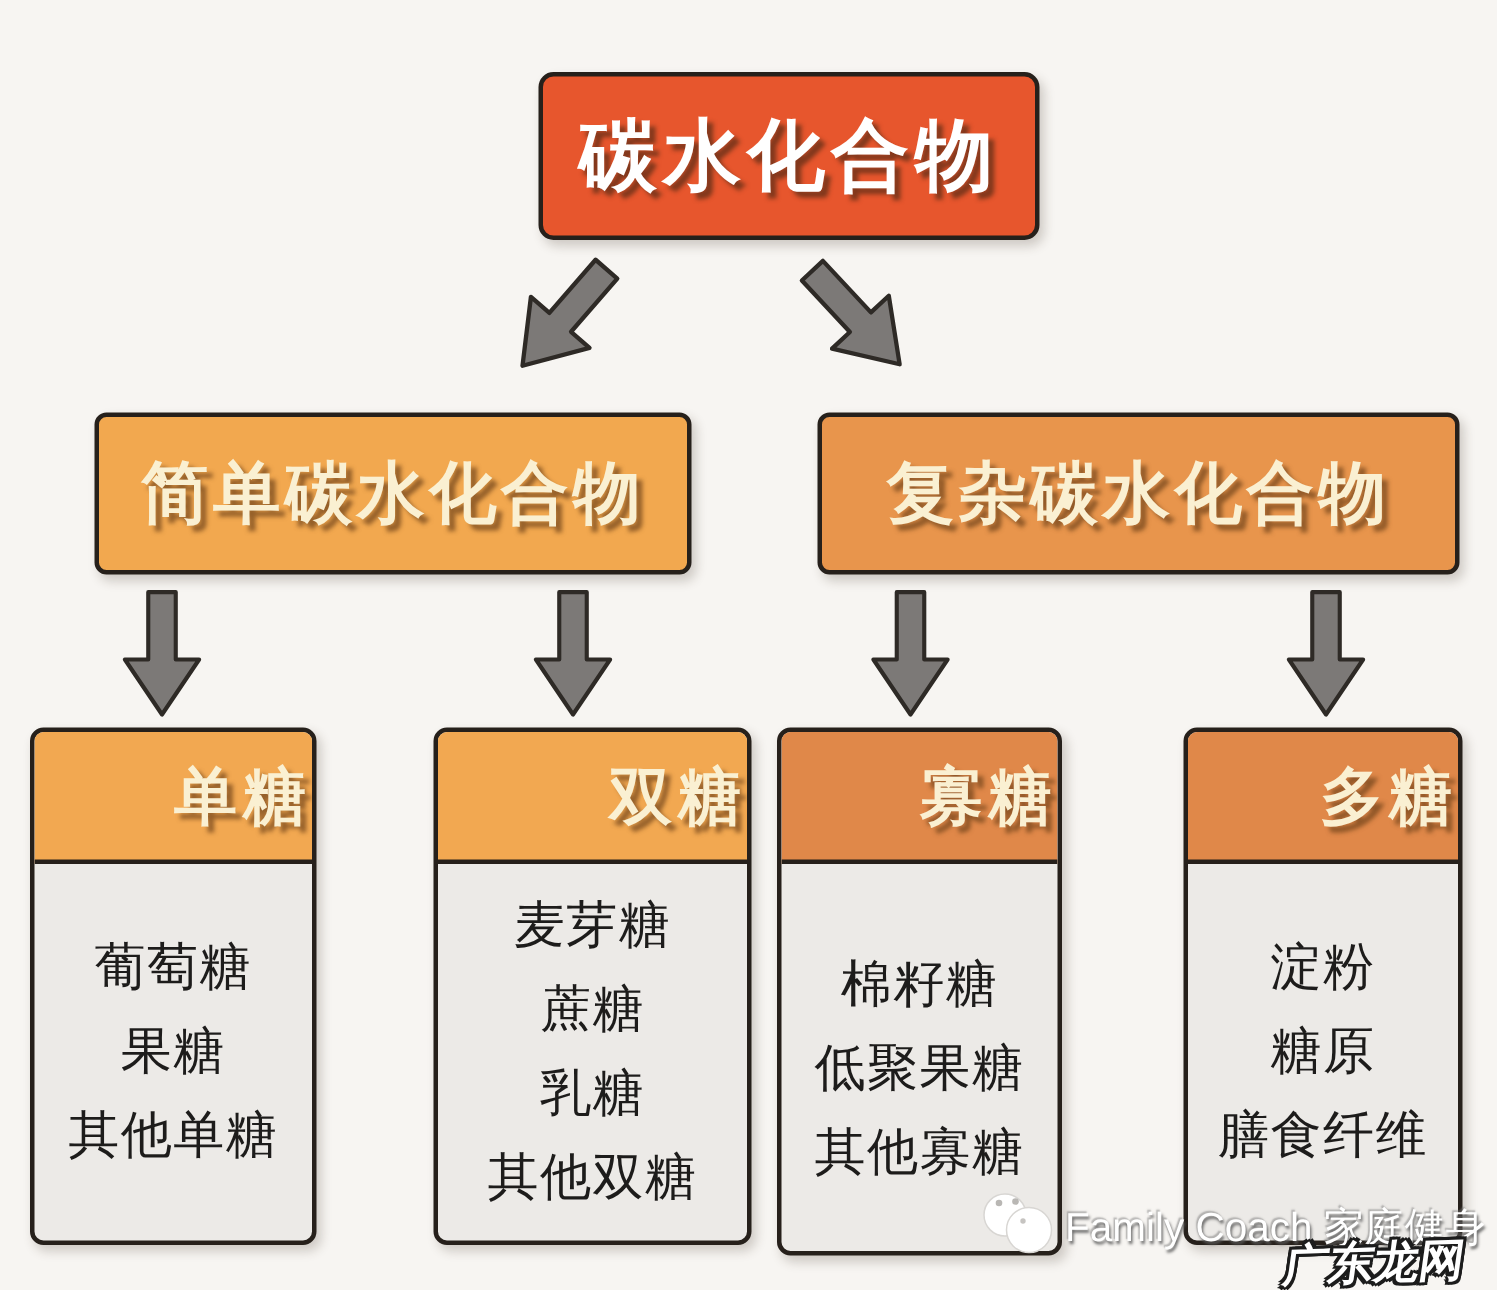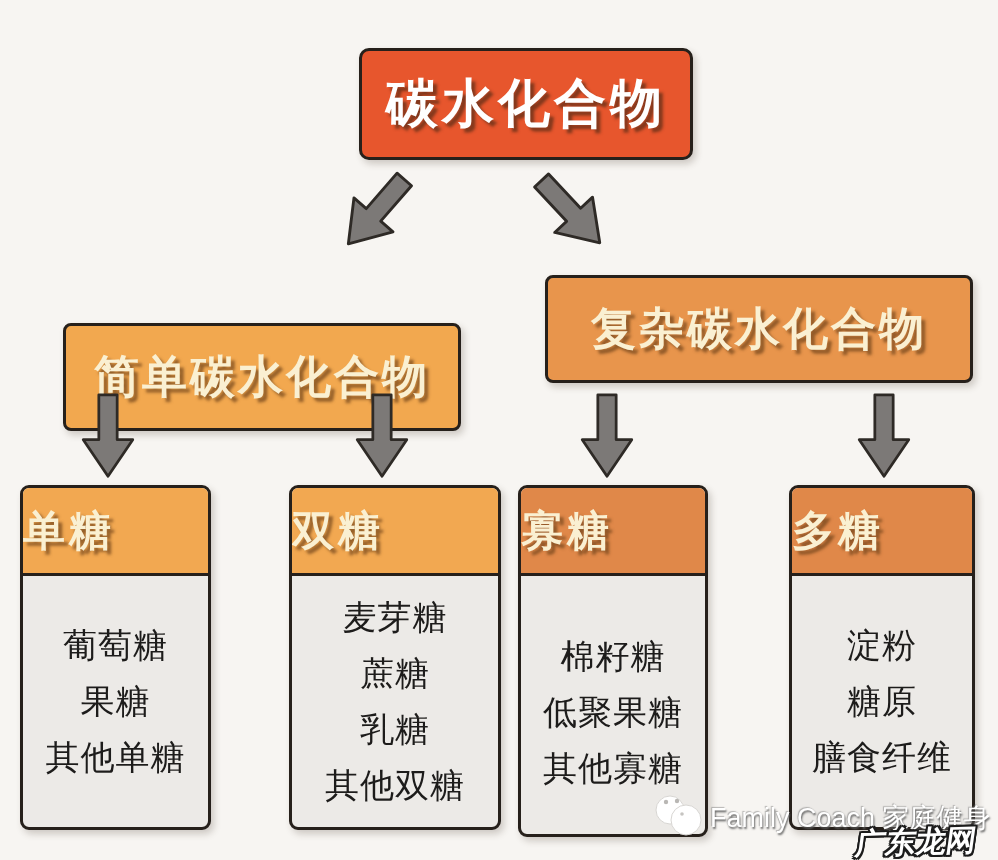--- a/index.html
+++ b/index.html
@@ -27,40 +27,40 @@
   }
   .root-box .label{
     color:#ffffff;font-size:52px;font-weight:bold;letter-spacing:4px;
     text-shadow:4px 4px 3px rgba(75,40,20,.65);
     white-space:nowrap;
   }
   
   .branch-box{
     top:275px;height:108px;border-radius:8px;
   }
-  .branch-left{left:63px;width:398px;background:#F2A84F;margin-top:48px;}
+  .branch-left{left:63px;width:398px;background:#F2A84F;}
   .branch-right{left:545px;width:428px;background:#E8954C;}
   .branch-box .label{
     color:#FAF0D2;font-size:45px;font-weight:bold;letter-spacing:3px;
     text-shadow:4px 4px 3px rgba(110,65,25,.7);
     white-space:nowrap;
   }
   
   .cat-box{
     top:485px;height:345px;border-radius:9px;
     flex-direction:column;align-items:stretch;justify-content:flex-start;
     overflow:hidden;padding:0;background:#ECEAE7;
   }
   .cat-1{left:20px;width:191px;}
   .cat-2{left:289px;width:212px;}
   .cat-3{left:518px;width:190px;height:352px;gap:15px;}
   .cat-4{left:789px;width:186px;}
   .cat-header{
     height:85px;flex:0 0 85px;
-    display:flex;align-items:center;justify-content:flex-start;
+    display:flex;align-items:center;justify-content:flex-end;
     border-bottom:3px solid #26201B;
   }
   .cat-header.light{background:#F2A851;}
   .cat-header.dark{background:#E08849;}
   .cat-header .label{
     color:#FAF0D2;font-size:42px;font-weight:bold;letter-spacing:4px;
     text-shadow:4px 4px 3px rgba(110,65,25,.7);
     white-space:nowrap;
   }
   .cat-body{

